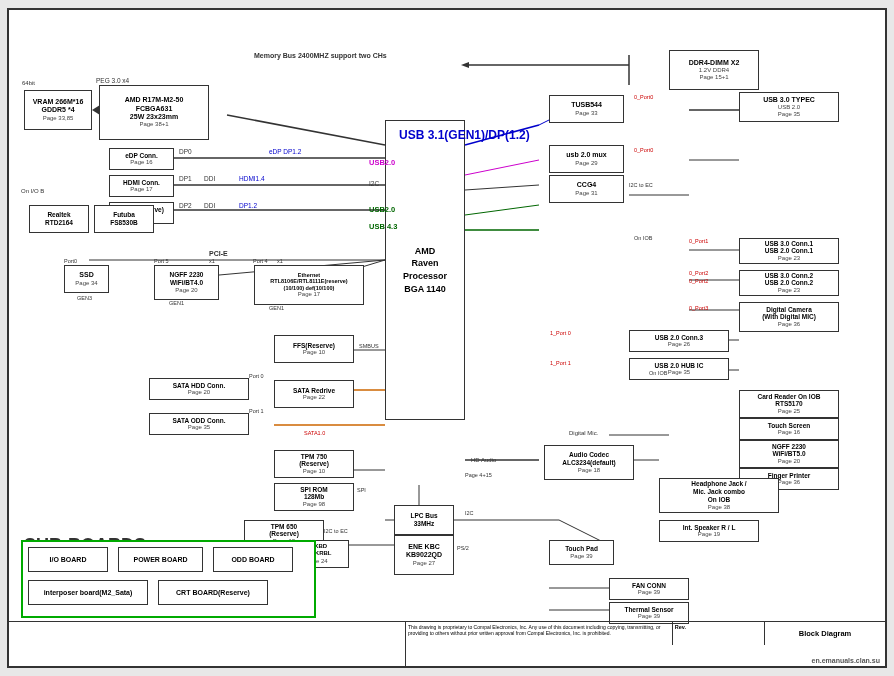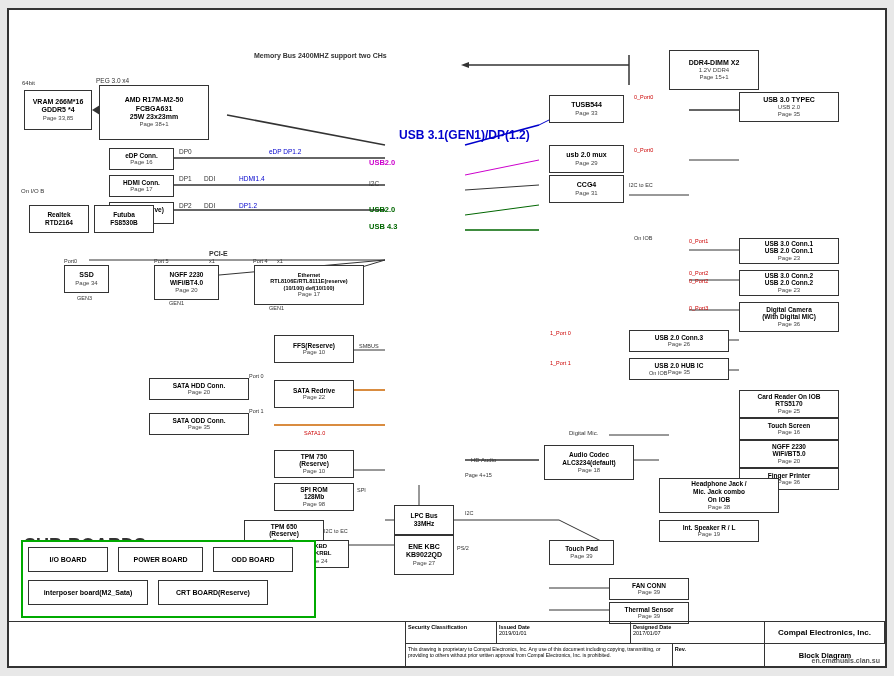--- a/index.html
+++ b/index.html
@@ -174,20 +174,23 @@
     <div class="block" style="left:90px; top:75px; width:110px; height:55px;">
       <span class="block-title" style="font-size:7px;">AMD R17M-M2-50<br>FCBGA631<br>25W 23x23mm</span>
       <span class="block-sub">Page 38+1</span>
     </div>
 
     <svg style="position:absolute; top:95px; left:83px; width:10px; height:10px; overflow:visible;">
       <polygon points="0,5 8,0 8,10" fill="#333"></polygon>
     </svg>
     <div class="label" style="left:87px; top:67px;">PEG 3.0 x4</div>
 
+    <div class="block" style="left:376px; top:110px; width:80px; height:300px;">
+      <span class="block-title" style="font-size:9px; line-height:1.4;">AMD<br>Raven<br>Processor<br>BGA 1140</span>
+    </div>
 
     <div class="label" style="left:245px; top:42px; font-size:7px; font-weight:bold;">Memory Bus 2400MHZ support two CHs</div>
 
     <div class="block" style="left:660px; top:40px; width:90px; height:40px;">
       <span class="block-title">DDR4-DIMM X2</span>
       <span class="block-sub">1.2V DDR4</span>
       <span class="block-sub">Page 15+1</span>
     </div>
 
     <div class="label label-blue" style="left:360px; top:118px; font-size:12px; font-weight:bold;margin-left:30px;">USB 3.1(GEN1)/DP(1.2)</div>
@@ -451,37 +454,20 @@
       <div class="board-item" style="position:absolute; left:135px; top:38px; width:110px; height:25px;">
         <span>CRT BOARD(Reserve)</span>
       </div>
     </div>
 
     <div style="position:absolute; bottom:0; left:0; right:0; height:45px; border-top: 1px solid #333; display:flex;">
 
       <div style="flex:1;"></div>
 
       <div style="width:480px; height:45px; border-left:1px solid #333; display:flex; flex-direction:column;">
-        <div style="display:flex; height:22px; border-bottom:1px solid #333;">
-          <div style="flex:1; border-right:1px solid #333; font-size:5.5px; padding:2px; display:flex; flex-direction:column;">
-            <span style="font-weight:bold;">Security Classification</span>
-            <span></span>
-          </div>
-          <div style="flex:1.5; border-right:1px solid #333; font-size:5.5px; padding:2px; display:flex; flex-direction:column;">
-            <span style="font-weight:bold;">Issued Date</span>
-            <span>2019/01/01</span>
-          </div>
-          <div style="flex:1.5; border-right:1px solid #333; font-size:5.5px; padding:2px; display:flex; flex-direction:column;">
-            <span style="font-weight:bold;">Designed Date</span>
-            <span>2017/01/07</span>
-          </div>
-          <div style="width:120px; display:flex; align-items:center; justify-content:center; font-size:8px; font-weight:bold; border-right:1px solid #333; padding:2px;">
-            <span>Compal Electronics, Inc.</span>
-          </div>
-        </div>
         <div style="display:flex; height:23px;">
           <div style="flex:3; border-right:1px solid #333; font-size:5px; padding:2px; overflow:hidden;">
             <span>This drawing is proprietary to Compal Electronics, Inc. Any use of this document including copying, transmitting, or providing to others without prior written approval from Compal Electronics, Inc. is prohibited.</span>
           </div>
           <div style="flex:1; border-right:1px solid #333; font-size:5.5px; padding:2px; display:flex; flex-direction:column;">
             <span style="font-weight:bold;">Rev.</span>
           </div>
           <div style="width:120px; font-size:7.5px; font-weight:bold; display:flex; align-items:center; justify-content:center;">
             <span>Block Diagram</span>
           </div>

